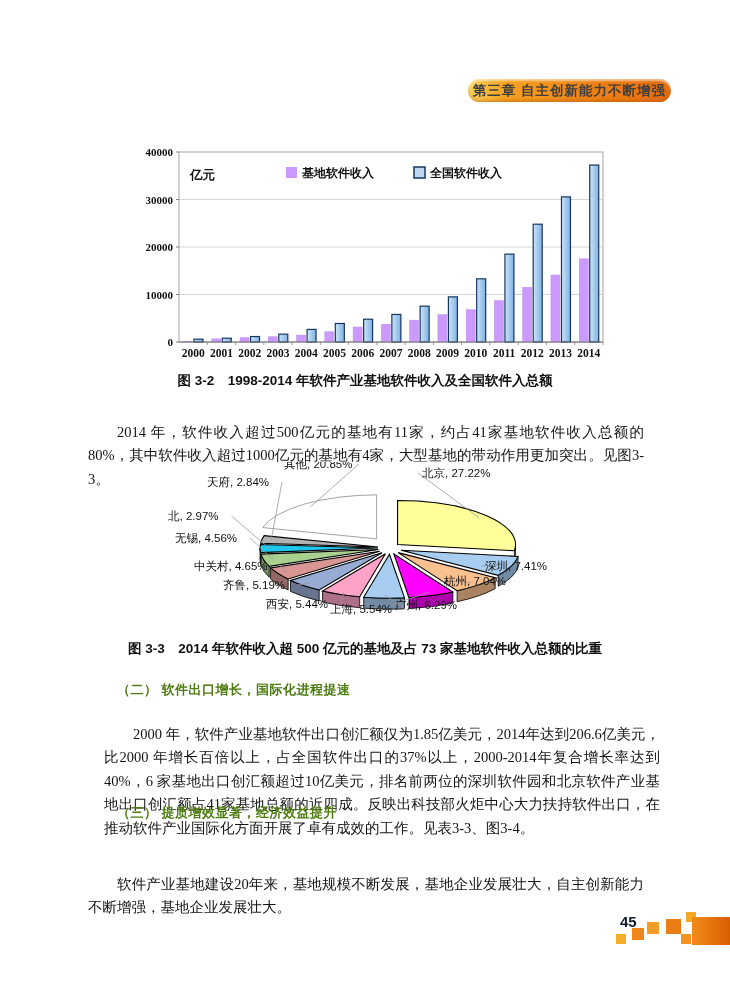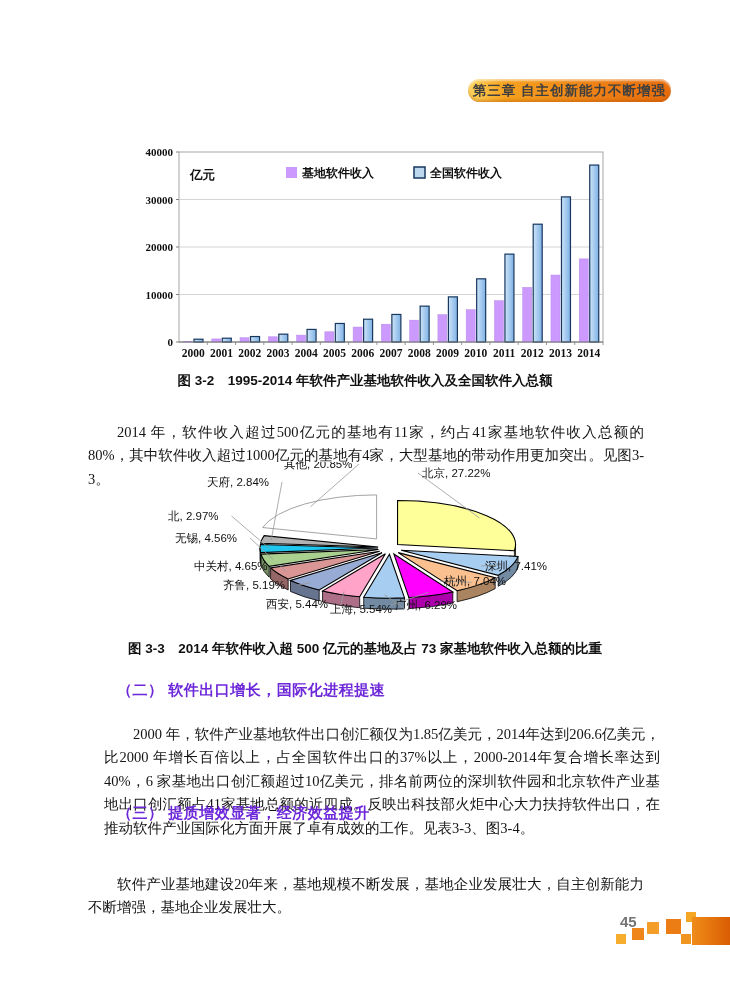--- a/index.html
+++ b/index.html
@@ -30,29 +30,29 @@
     position:absolute;left:88px;width:556px;
     font-size:14.5px;line-height:23.5px;text-align:justify;
     text-indent:2em;color:#141414;
   }
   .para.p1{top:406px;}
   .para.p2{top:708px;margin-left:16px;}
   .para.p3{top:858px;}
   .sec-heading{
     position:absolute;left:117px;
     font-family:"Liberation Sans","DejaVu Sans",sans-serif;
-    font-weight:bold;font-size:15px;color:#6d28d9;letter-spacing:.5px;
+    font-weight:bold;font-size:13px;color:#4d7c0f;letter-spacing:.5px;
   }
   .sec-heading.s2{top:681px;}
   .sec-heading.s3{top:804px;}
   .footer{position:absolute;left:0;top:905px;width:730px;height:50px;}
   .page-num{
     position:absolute;left:620px;top:8px;
     font-family:"Liberation Sans","DejaVu Sans",sans-serif;
-    font-size:15px;font-weight:bold;color:#737373;
+    font-size:15px;font-weight:bold;color:#0f172a;
   }
   .sq{position:absolute;display:block;}
   svg text{user-select:none;}
 </style>
 </head>
 <body>
 
 <div class="banner">
   <span>第三章 自主创新能力不断增强</span>
 </div>
@@ -142,21 +142,21 @@
       <text x="455.8666666666667" y="212" text-anchor="middle" font-family="&quot;Liberation Serif&quot;,&quot;DejaVu Serif&quot;,serif" font-size="11.5" font-weight="bold" fill="#111">2014</text>
       <line x1="46" y1="197" x2="470" y2="197" stroke="#777" stroke-width="1.2"></line>
       <text x="57" y="34" font-family="&quot;Liberation Sans&quot;,&quot;DejaVu Sans&quot;,sans-serif" font-size="12.5" font-weight="bold" fill="#111">亿元</text>
       <rect x="153" y="22" width="11" height="11" fill="#CC99FF"></rect>
       <text x="169" y="32" font-family="&quot;Liberation Sans&quot;,&quot;DejaVu Sans&quot;,sans-serif" font-size="12" font-weight="bold" fill="#111">基地软件收入</text>
       <rect x="281" y="22" width="11" height="11" fill="#BDD7EE" stroke="#17375e" stroke-width="1.5"></rect>
       <text x="297" y="32" font-family="&quot;Liberation Sans&quot;,&quot;DejaVu Sans&quot;,sans-serif" font-size="12" font-weight="bold" fill="#111">全国软件收入</text>
     </svg>
 </div>
 
-<div class="caption fig32">图 3-2　1995-2014 年软件产业基地软件收入及全国软件入总额</div>
+<div class="caption fig32">图 3-2　1998-2014 年软件产业基地软件收入及全国软件入总额</div>
 
 <p class="para p1">2014 年，软件收入超过500亿元的基地有11家，约占41家基地软件收入总额的80%，其中软件收入超过1000亿元的基地有4家，大型基地的带动作用更加突出。见图3-3。</p>
 
 <div class="pie-box">
   <svg id="pieSvg" width="540" height="180" viewBox="0 0 540 180">
       <path d="M 368 86 A 118 44 0 0 1 366.8539239756833 92.11753261229765 v 11 A 118 44 0 0 0 368 97 Z" fill="#adad68" stroke="#000" stroke-width="0.8" transform="translate(7.546637768230545,-3.425125568584267)"></path>
       <path d="M 132.641260038027 90.58092226909663 A 118 44 0 0 1 132 86 v 11 A 118 44 0 0 0 132.641260038027 101.58092226909663 Z" fill="#1587a3" stroke="#000" stroke-width="0.8" transform="translate(-11.999274591385216,0.06887936214409171)"></path>
       <path d="M 140.89729061669783 102.76141639291369 A 118 44 0 0 1 132.641260038027 90.58092226909663 v 11 A 118 44 0 0 0 140.89729061669783 113.76141639291369 Z" fill="#738d61" stroke="#000" stroke-width="0.8" transform="translate(-11.63416577807502,1.5350092897705803)"></path>
       <path d="M 366.8539239756833 92.11753261229765 A 118 44 0 0 1 347.0504992976638 111.02809156378987 v 11 A 118 44 0 0 0 366.8539239756833 103.11753261229765 Z" fill="#728ba3" stroke="#000" stroke-width="0.8" transform="translate(11.178010823766147,2.278609139333745)"></path>
       <path d="M 158.46810207283733 113.76880194547402 A 118 44 0 0 1 140.89729061669783 102.76141639291369 v 11 A 118 44 0 0 0 158.46810207283733 124.76880194547402 Z" fill="#946665" stroke="#000" stroke-width="0.8" transform="translate(-10.311591692157686,3.204075358049116)"></path>

